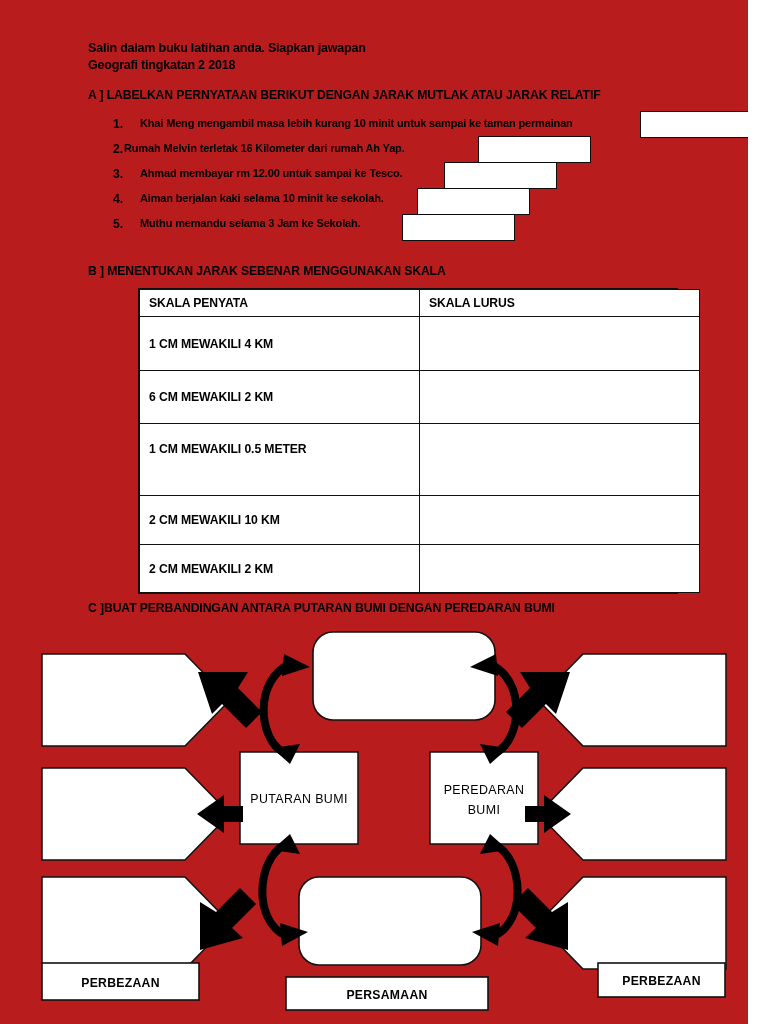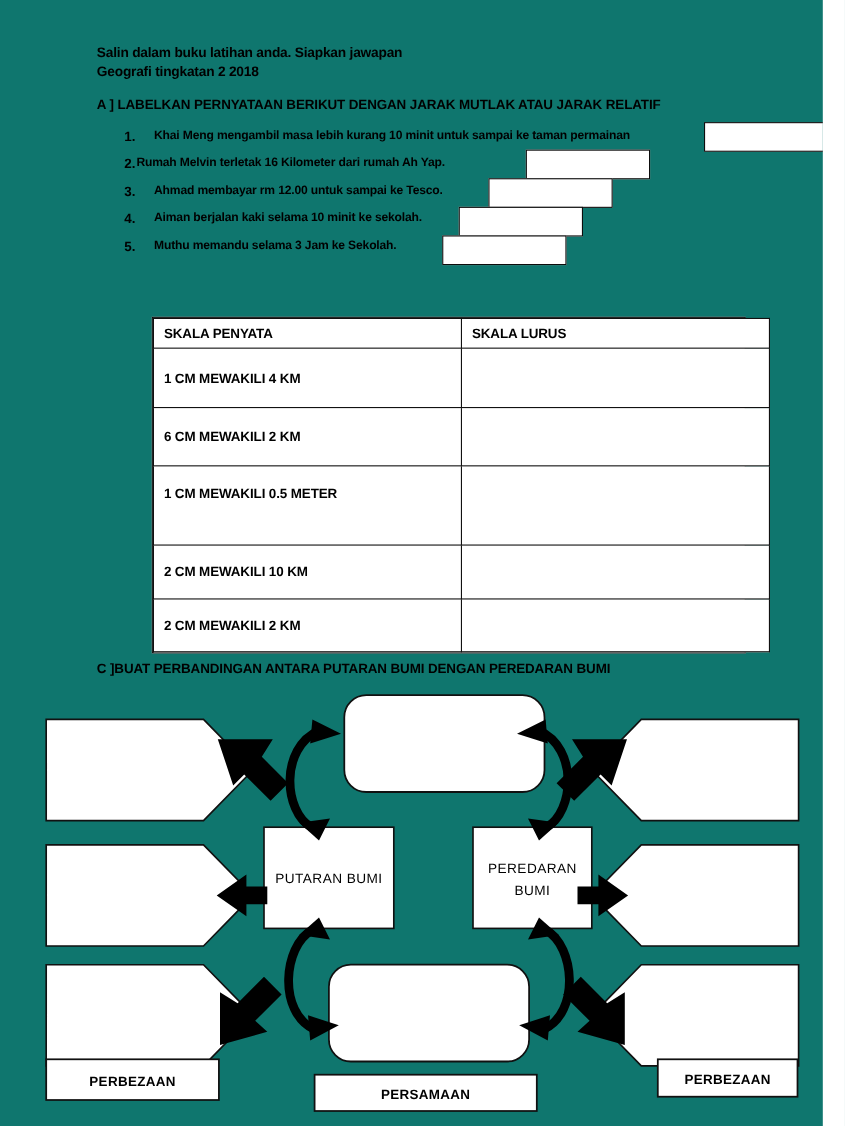--- a/index.html
+++ b/index.html
@@ -9,21 +9,21 @@
     background: #ffffff;
   }
   body {
     font-family: "Liberation Sans", sans-serif;
     color: #000000;
   }
   .page {
     position: relative;
     width: 748px;
     height: 1024px;
-    background: #0f766e;
+    background: #b91c1c;
     overflow: hidden;
   }
 
   
   .hdr {
     position: absolute;
     left: 88px;
     top: 40px;
     font-size: 12.5px;
     font-weight: bold;
@@ -152,20 +152,21 @@
   <div class="ansbox" style="left:444px; top:162px; width:113px; height:27px;"></div>
 
   <div class="qnum" style="left:113px; top:192px;">4.</div>
   <div class="qitem" style="left:140px; top:192px;">Aiman berjalan kaki selama 10 minit ke sekolah.</div>
   <div class="ansbox" style="left:417px; top:188px; width:113px; height:27px;"></div>
 
   <div class="qnum" style="left:113px; top:217px;">5.</div>
   <div class="qitem" style="left:140px; top:217px;">Muthu memandu selama 3 Jam ke Sekolah.</div>
   <div class="ansbox" style="left:402px; top:214px; width:113px; height:27px;"></div>
 
+  <div class="sec-head" id="secB">B ] MENENTUKAN JARAK SEBENAR MENGGUNAKAN SKALA</div>
 
   <div class="tbl">
     <table>
       <thead>
         <tr>
           <th class="col-a">SKALA PENYATA</th>
           <th class="col-b">SKALA LURUS</th>
         </tr>
       </thead>
       <tbody>

